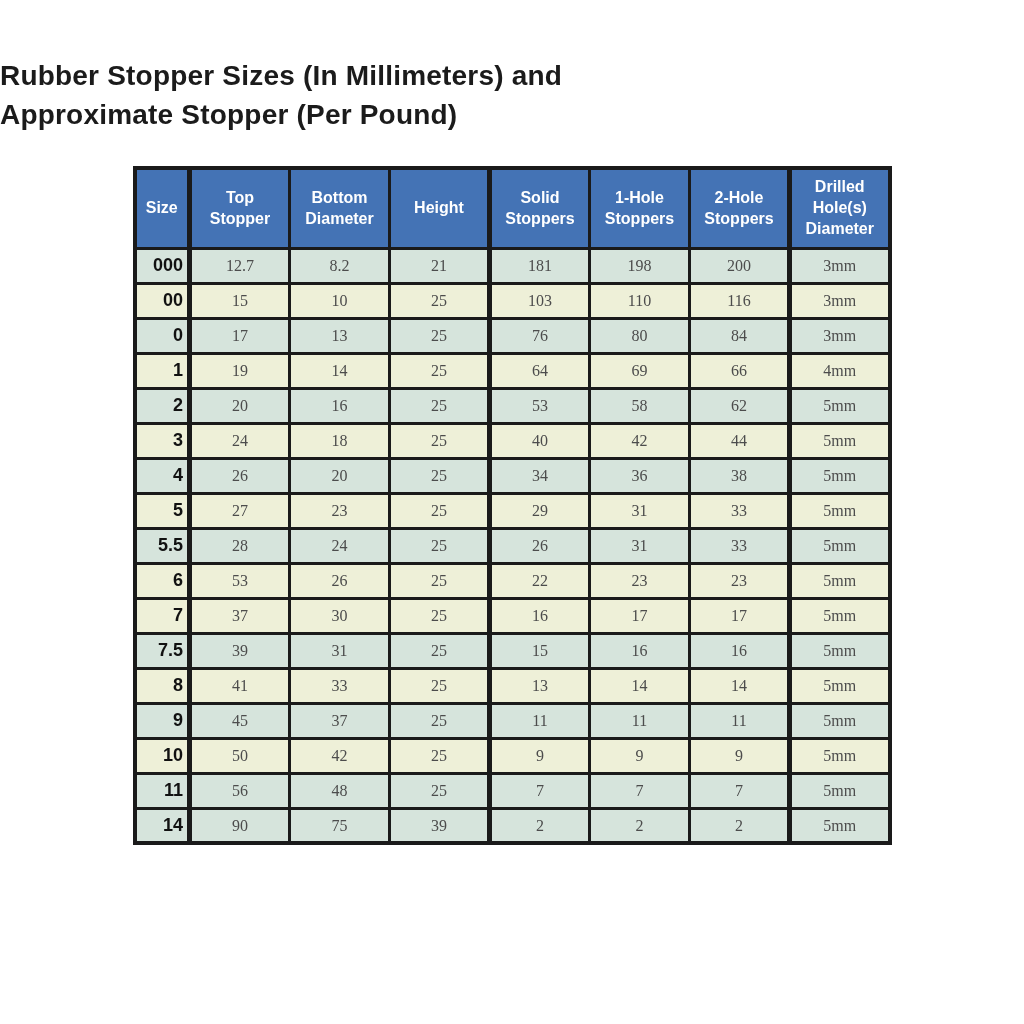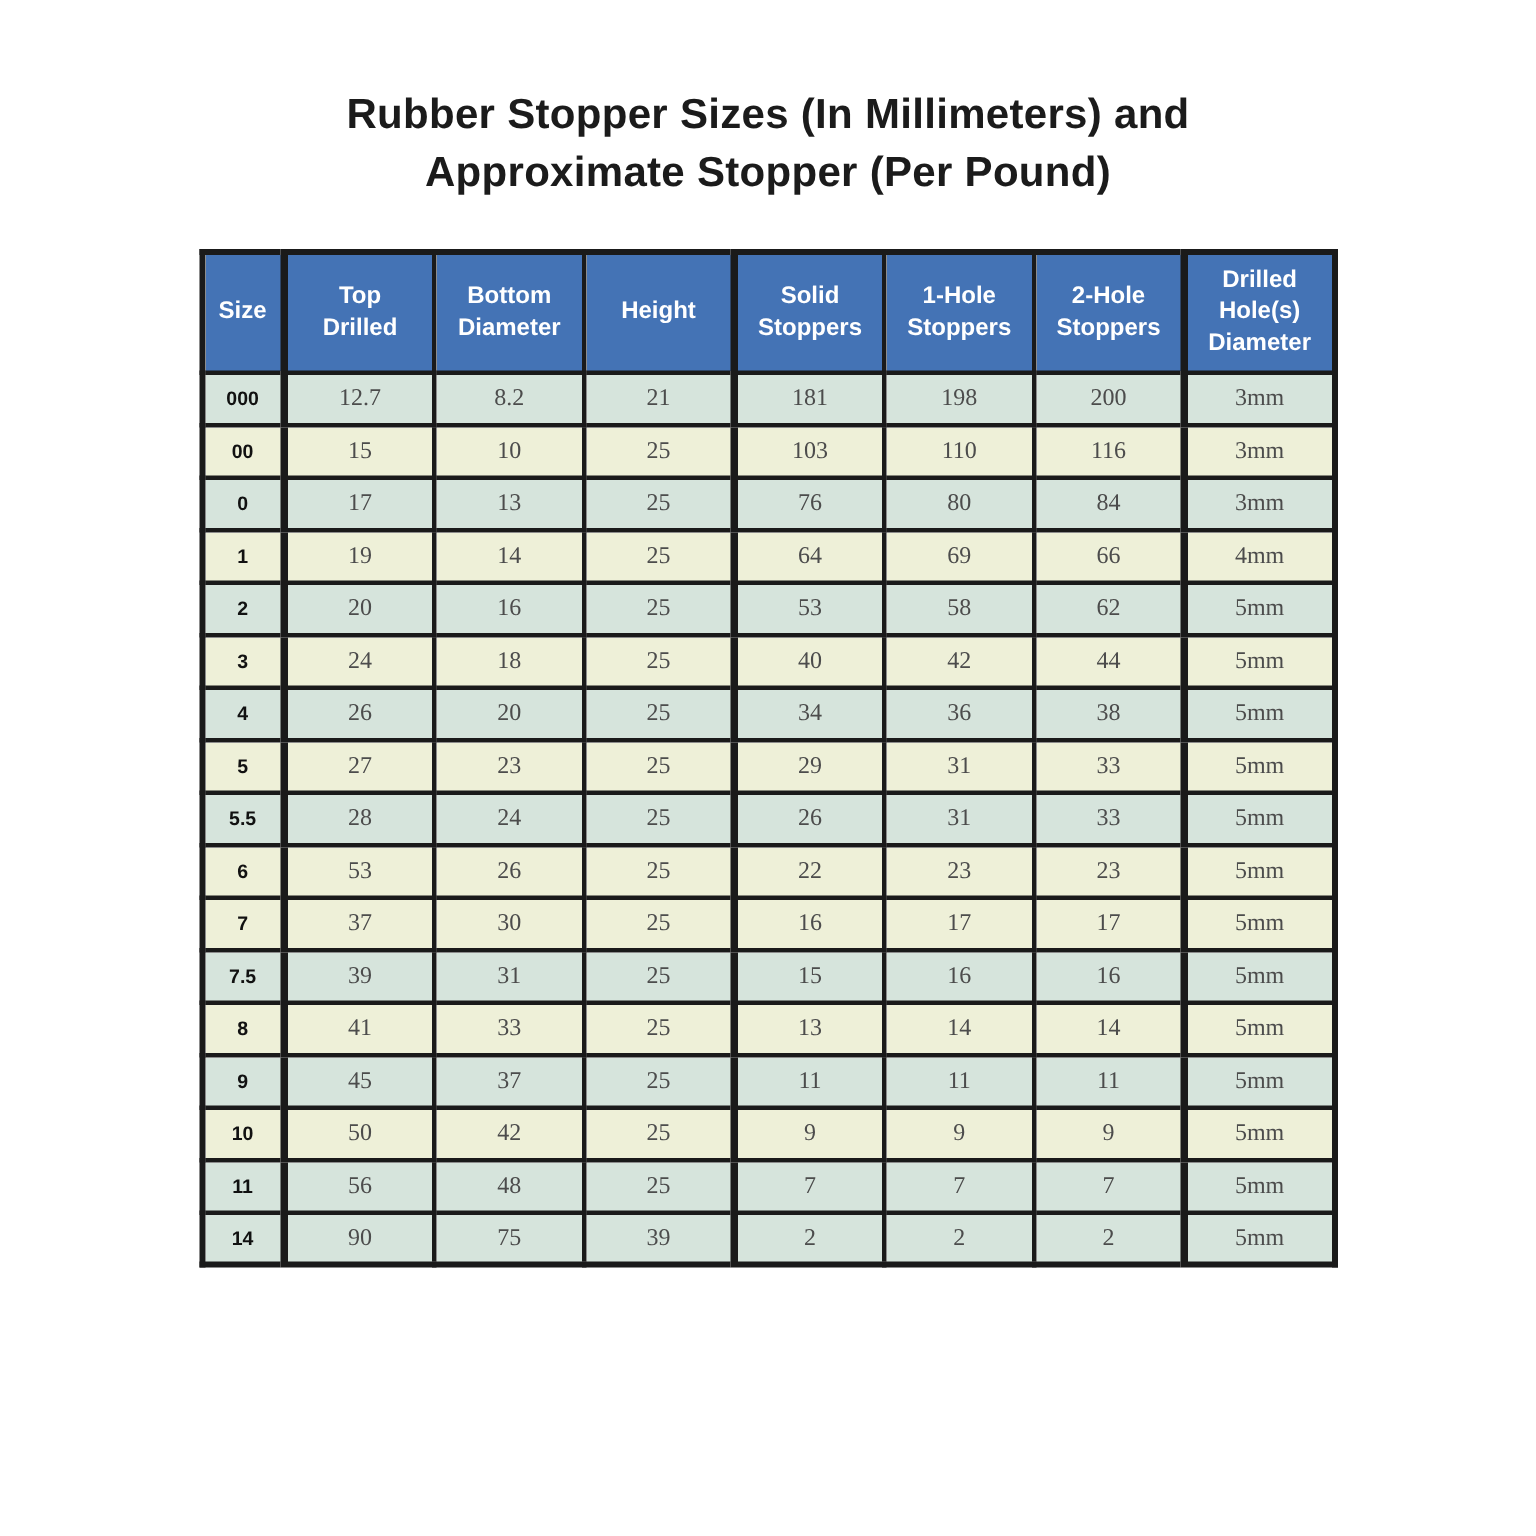--- a/index.html
+++ b/index.html
@@ -15,21 +15,20 @@
   * { margin: 0; padding: 0; box-sizing: border-box; }
   html, body {
     width: 1024px;
     height: 1024px;
     background: #ffffff;
     font-family: "Liberation Sans", sans-serif;
     overflow: hidden;
   }
   .page-title {
     margin-top: 56px;
-    text-align: center;
     font-size: 28px;
     font-weight: bold;
     letter-spacing: 0.2px;
     line-height: 1.4;
     color: var(--title-text);
   }
   .stopper-table {
     border-collapse: collapse;
     table-layout: fixed;
     width: 757px;
@@ -55,22 +54,23 @@
   .stopper-table tbody td {
     font-family: "Liberation Serif", serif;
     font-size: 16px;
     color: var(--data-text);
     height: 35px;
     padding: 2px 4px;
   }
   .stopper-table tbody td.size-col {
     font-family: "Liberation Sans", sans-serif;
     font-weight: bold;
-    font-size: 13px;
+    font-size: 18px;
     color: var(--size-text);
+    text-align: right;
   }
   .stopper-table tr.teal td  { background: var(--row-teal); }
   .stopper-table tr.cream td { background: var(--row-cream); }
   .stopper-table .gsep { border-left-width: 5px; }
   col.c-size { width: 55px; }
   col.c-std  { width: 100px; }
 </style>
 </head>
 <body>
 
@@ -86,21 +86,21 @@
       <col class="c-std">
       <col class="c-std">
       <col class="c-std">
       <col class="c-std">
       <col class="c-std">
       <col class="c-std">
     </colgroup>
   <thead>
     <tr>
         <th>Size</th>
-        <th class="gsep">Top Drilled</th>
+        <th class="gsep">Top Stopper</th>
         <th>Bottom Diameter</th>
         <th>Height</th>
         <th class="gsep">Solid Stoppers</th>
         <th>1-Hole Stoppers</th>
         <th>2-Hole Stoppers</th>
         <th class="gsep">Drilled Hole(s) Diameter</th>
       </tr>
   </thead>
   <tbody>
       <tr class="teal">

